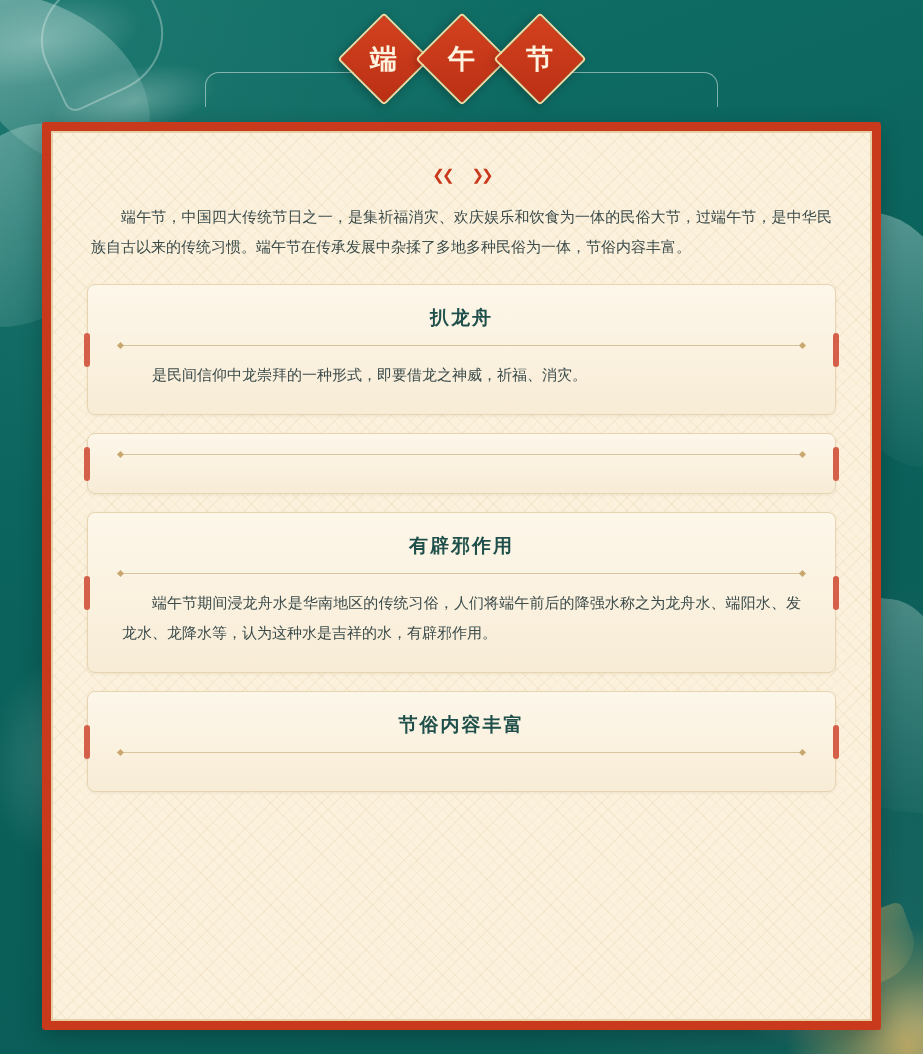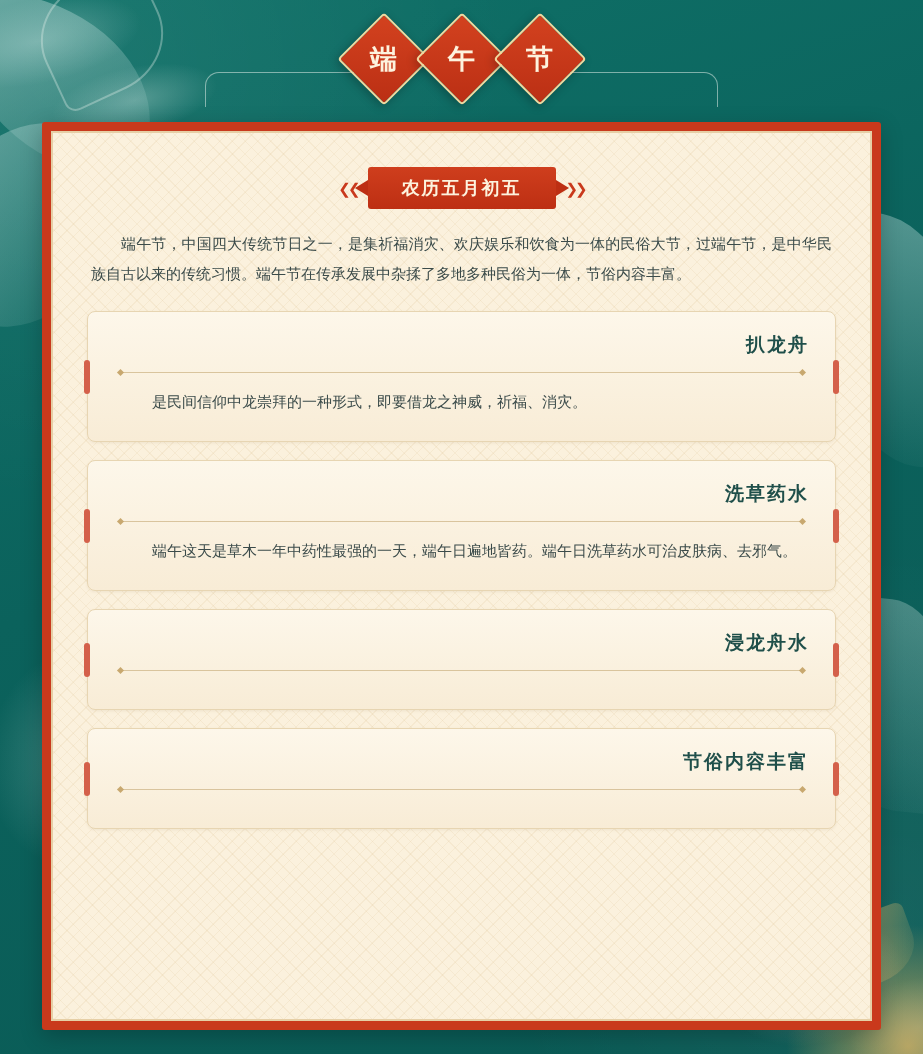--- a/index.html
+++ b/index.html
@@ -247,21 +247,21 @@
     position: absolute;
     width: 6px;
     height: 34px;
     background: #d4604a;
     border-radius: 3px;
   }
   .section::before { left: -4px; top: 50%; transform: translateY(-50%); }
   .section::after  { right: -4px; top: 50%; transform: translateY(-50%); }
 
   .section-title {
-    text-align: right;
+    text-align: center;
     color: #1f4f4a;
     font-size: 19px;
     font-weight: bold;
     letter-spacing: 2px;
     margin-bottom: 14px;
     font-family: "Liberation Serif", "DejaVu Serif", serif;
   }
   .divider {
     position: relative;
     height: 1px;
@@ -323,41 +323,39 @@
         <span>节</span>
       </div>
     </div>
   </div>
 
   <div class="card-outer">
     <div class="card-inner">
 
       <div class="ribbon-wrap">
         <span class="ribbon-orn">❮❮</span>
-        <div class="ribbon">农历五月初五</div>
         <span class="ribbon-orn">❯❯</span>
       </div>
 
       <p class="intro">端午节，中国四大传统节日之一，是集祈福消灾、欢庆娱乐和饮食为一体的民俗大节，过端午节，是中华民族自古以来的传统习惯。端午节在传承发展中杂揉了多地多种民俗为一体，节俗内容丰富。</p>
 
       <div class="section">
         <div class="section-title">扒龙舟</div>
         <div class="divider"></div>
         <div class="section-body">是民间信仰中龙崇拜的一种形式，即要借龙之神威，祈福、消灾。</div>
       </div>
 
       <div class="section">
-        <div class="section-title">洗草药水</div>
         <div class="divider"></div>
-        <div class="section-body">端午这天是草木一年中药性最强的一天，端午日遍地皆药。端午日洗草药水可治皮肤病、去邪气。</div>
       </div>
 
       <div class="section">
-        <div class="section-title">浸龙舟水</div>
+        <div class="section-title">有辟邪作用</div>
         <div class="divider"></div>
+        <div class="section-body">端午节期间浸龙舟水是华南地区的传统习俗，人们将端午前后的降强水称之为龙舟水、端阳水、发龙水、龙降水等，认为这种水是吉祥的水，有辟邪作用。</div>
       </div>
 
       <div class="section">
         <div class="section-title">节俗内容丰富</div>
         <div class="divider"></div>
       </div>
 
     </div>
   </div>
 

